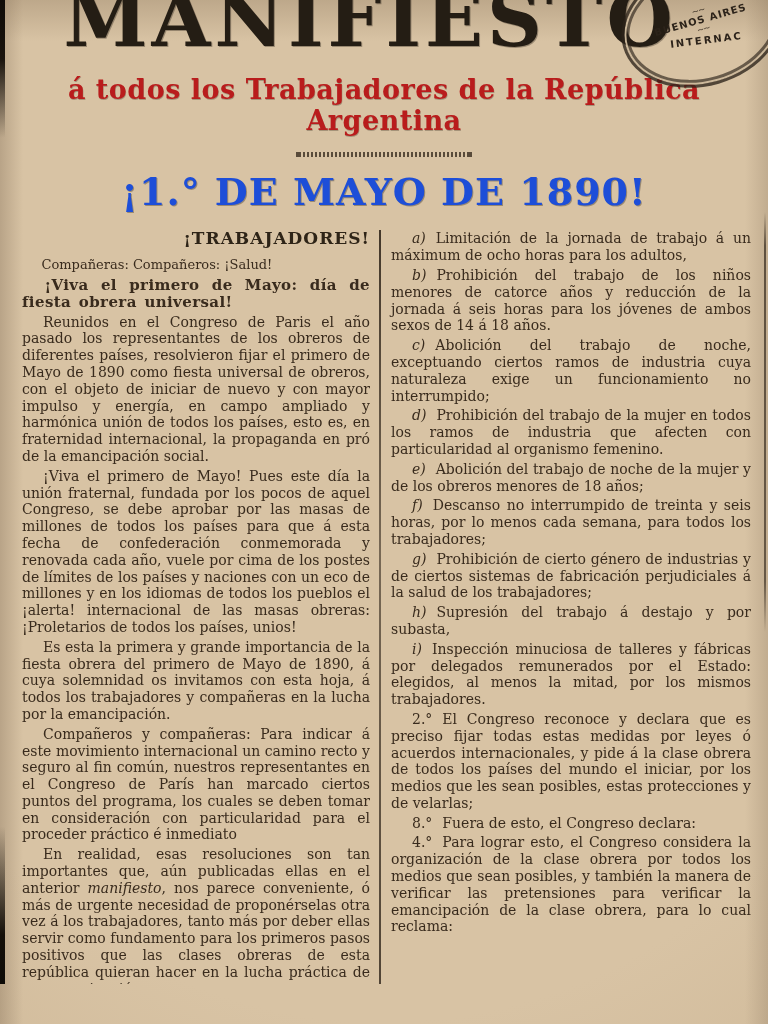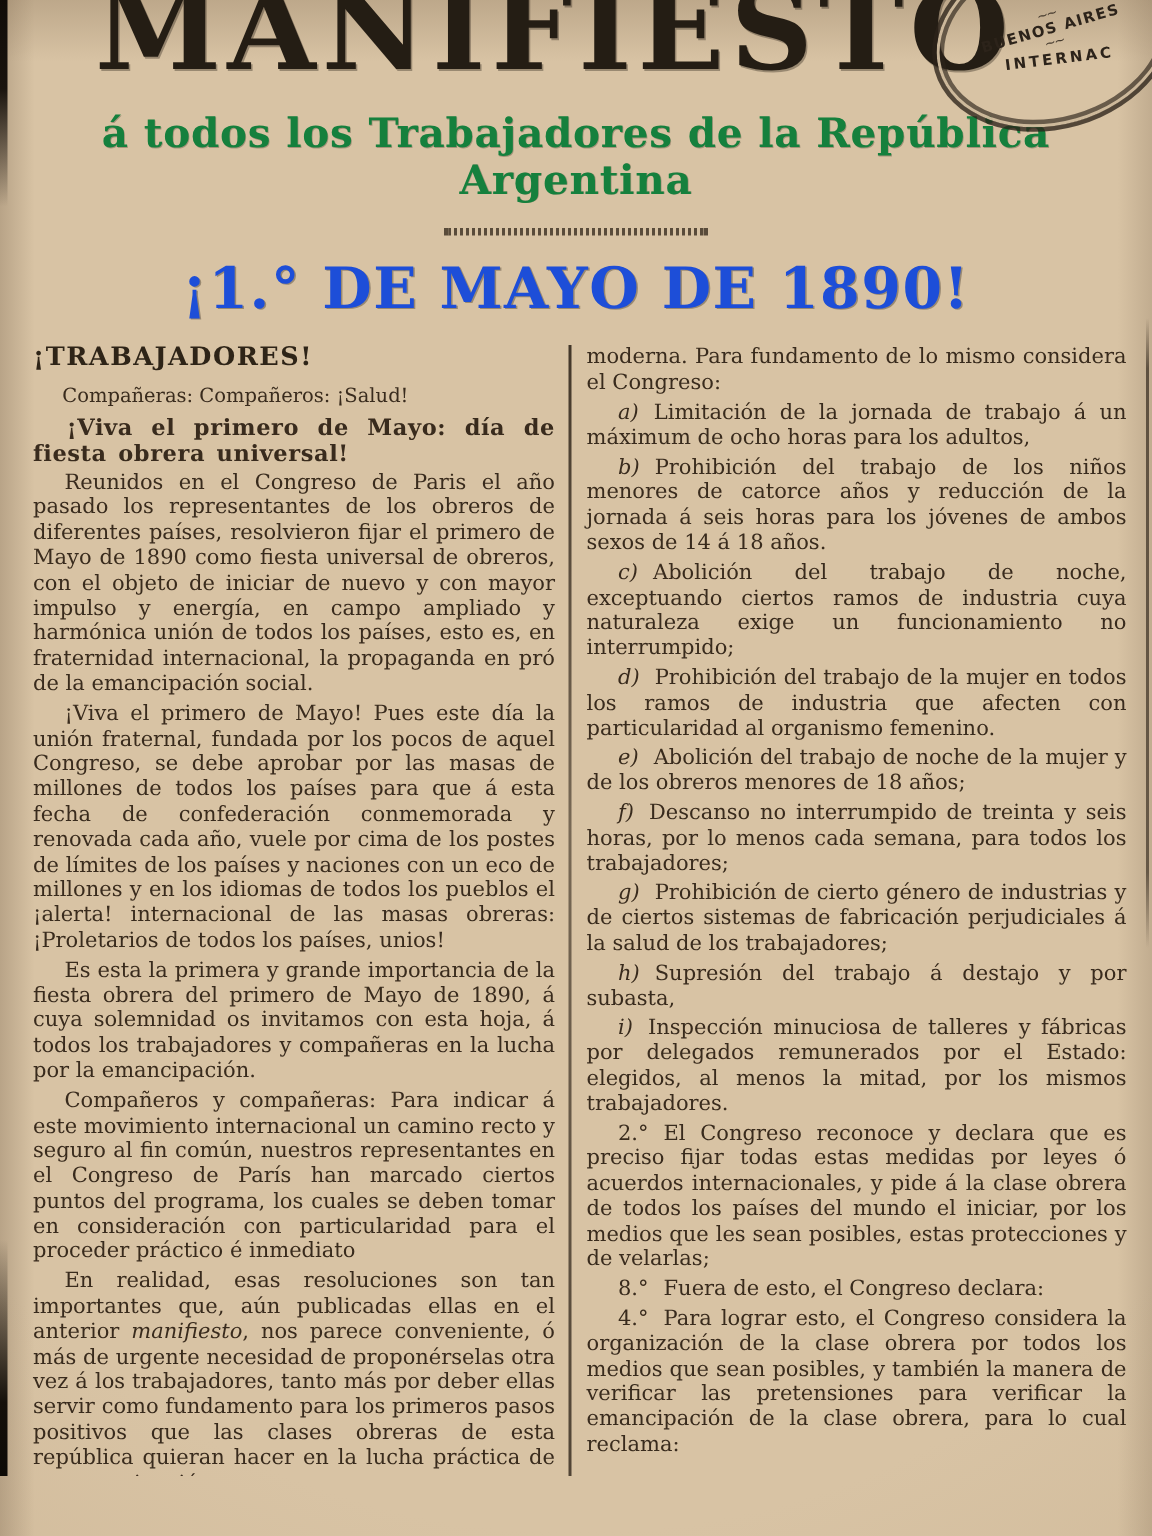--- a/index.html
+++ b/index.html
@@ -25,38 +25,38 @@
     text-shadow:1px 1px 0 rgba(36,29,20,.35);white-space:nowrap;}
   .stamp{position:absolute;top:-22px;right:-16px;width:158px;height:116px;
     border:3px solid rgba(44,35,26,.78);border-radius:50%;
     box-shadow:inset 0 0 0 2px rgba(216,195,164,.9), inset 0 0 0 5px rgba(44,35,26,.65);
     transform:rotate(-16deg);z-index:4;display:flex;flex-direction:column;
     align-items:center;justify-content:center;gap:1px;
     font-family:"DejaVu Sans","Liberation Sans",sans-serif;color:#2c231a;}
   .stamp .tilde{font-size:9px;line-height:6px;letter-spacing:-1px;opacity:.85;}
   .stamp .l1{font-size:10px;font-weight:bold;letter-spacing:1px;}
   .stamp .l2{font-size:10px;font-weight:bold;letter-spacing:2px;transform:rotate(9deg) translateY(2px);}
-  .subtitle{font-size:27px;font-weight:bold;letter-spacing:.5px;margin-top:20px;color:#15803d;
+  .subtitle{font-size:27px;font-weight:bold;letter-spacing:.5px;margin-top:20px;color:#b91c1c;
     text-shadow:.5px .5px 0 rgba(46,36,23,.3);}
   .divider{width:170px;height:5px;margin:16px auto 12px auto;
     background:repeating-linear-gradient(90deg,#3a2e20 0 2px,rgba(58,46,32,0) 2px 4px);
     border-left:3px solid #3a2e20;border-right:3px solid #3a2e20;opacity:.8;}
   .date-head{font-size:38px;font-weight:bold;letter-spacing:1px;color:#1d4ed8;
     text-shadow:1px 1px 0 rgba(36,29,20,.35);margin-top:2px;}
 
   
   .columns{display:flex;align-items:stretch;margin:16px 12px 0 22px;}
   .col{font-size:14px;line-height:16.8px;text-align:justify;color:#392b1d;}
   .col.left{width:348px;padding-right:9px;}
   .col.right{width:360px;padding-left:10px;padding-right:4px;}
   .col-rule{width:2px;flex:0 0 2px;
     background:linear-gradient(180deg,rgba(40,30,20,.85),rgba(40,30,20,.55) 40%,rgba(40,30,20,.8));}
   .col p{margin:0 0 3px 0;text-indent:1.5em;}
   .col p.noindent{text-indent:0;}
-  .center-head{text-align:left;font-size:17px;font-weight:bold;letter-spacing:1px;
+  .center-head{text-align:right;font-size:17px;font-weight:bold;letter-spacing:1px;
     margin:0 0 10px 0;color:#2e2417;}
   .salute{margin:0 0 12px 0;text-indent:0;font-size:13px;}
   .lead{font-weight:bold;font-size:15px;letter-spacing:.4px;word-spacing:2px;margin:0 0 10px 0;}
   .marker{font-style:italic;margin-right:10px;}
   .num{margin-right:10px;}
   i.inline{font-style:italic;}
   b i, .bold-italic{font-weight:bold;font-style:italic;}
 </style>
 </head>
 <body>
@@ -89,21 +89,20 @@
       <p>Es esta la primera y grande importancia de la fiesta obrera del primero de Mayo de 1890, á cuya solemnidad os invitamos con esta hoja, á todos los trabajadores y compañeras en la lucha por la emancipación.</p>
       <p>Compañeros y compañeras: Para indicar á este movimiento internacional un camino recto y seguro al fin común, nuestros representantes en el Congreso de París han marcado ciertos puntos del programa, los cuales se deben tomar en consideración con particularidad para el proceder práctico é inmediato</p>
       <p><span>En realidad, esas resoluciones son tan importantes que, aún publicadas ellas en el anterior </span><i class="inline">manifiesto</i><span>, nos parece conveniente, ó más de urgente necesidad de proponérselas otra vez á los trabajadores, tanto más por deber ellas servir como fundamento para los primeros pasos positivos que las clases obreras de esta república quieran hacer en la lucha práctica de su emancipación.</span></p>
       <p>Hé aquí las resoluciones del congreso obrero de París:</p>
 
     </div>
 
     <div class="col-rule"></div>
 
     <div class="col right">
-      <p class="noindent">moderna. Para fundamento de lo mismo considera el Congreso:</p>
       <p><i class="marker">a)</i><span>Limitación de la jornada de trabajo á un máximum de ocho horas para los adultos,</span></p>
       <p><i class="marker">b)</i><span>Prohibición del trabajo de los niños menores de catorce años y reducción de la jornada á seis horas para los jóvenes de ambos sexos de 14 á 18 años.</span></p>
       <p><i class="marker">c)</i><span>Abolición del trabajo de noche, exceptuando ciertos ramos de industria cuya naturaleza exige un funcionamiento no interrumpido;</span></p>
       <p><i class="marker">d)</i><span>Prohibición del trabajo de la mujer en todos los ramos de industria que afecten con particularidad al organismo femenino.</span></p>
       <p><i class="marker">e)</i><span>Abolición del trabajo de noche de la mujer y de los obreros menores de 18 años;</span></p>
       <p><i class="marker">f)</i><span>Descanso no interrumpido de treinta y seis horas, por lo menos cada semana, para todos los trabajadores;</span></p>
       <p><i class="marker">g)</i><span>Prohibición de cierto género de industrias y de ciertos sistemas de fabricación perjudiciales á la salud de los trabajadores;</span></p>
       <p><i class="marker">h)</i><span>Supresión del trabajo á destajo y por subasta,</span></p>
       <p><i class="marker">i)</i><span>Inspección minuciosa de talleres y fábricas por delegados remunerados por el Estado: elegidos, al menos la mitad, por los mismos trabajadores.</span></p>
       <p><span class="num">2.°</span><span>El Congreso reconoce y declara que es preciso fijar todas estas medidas por leyes ó acuerdos internacionales, y pide á la clase obrera de todos los países del mundo el iniciar, por los medios que les sean posibles, estas protecciones y de velarlas;</span></p>

